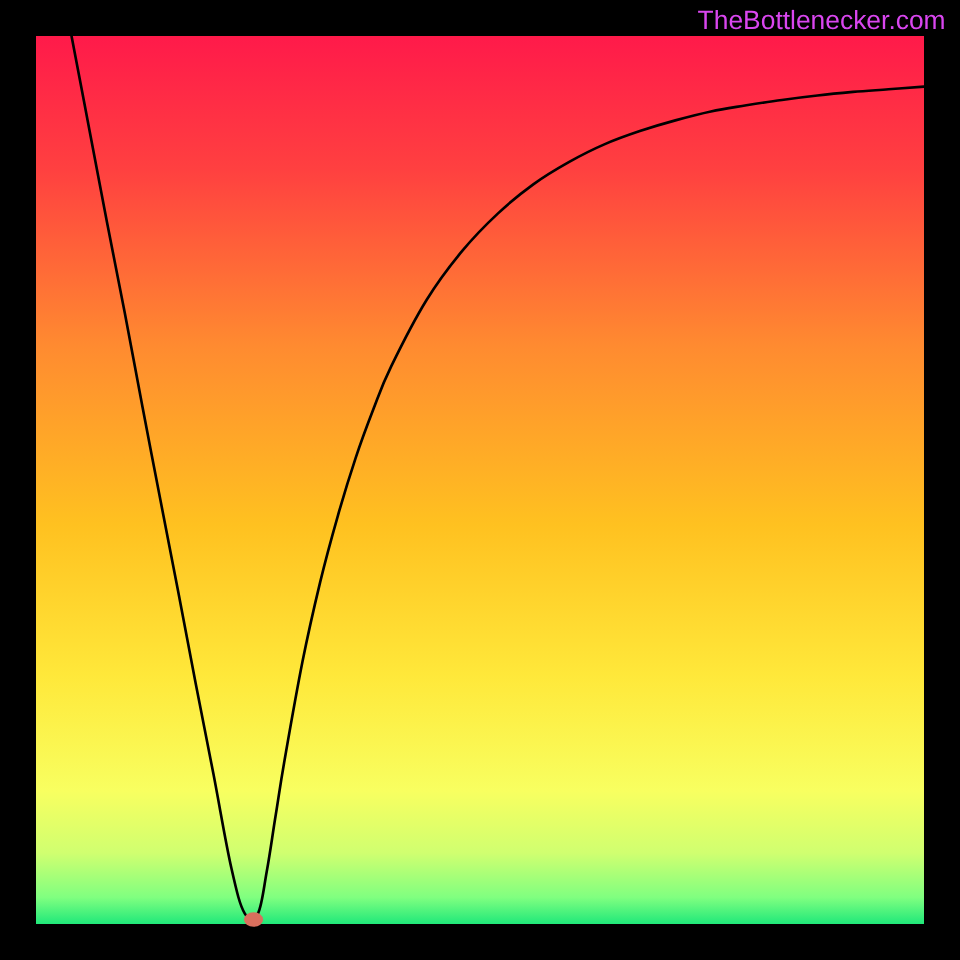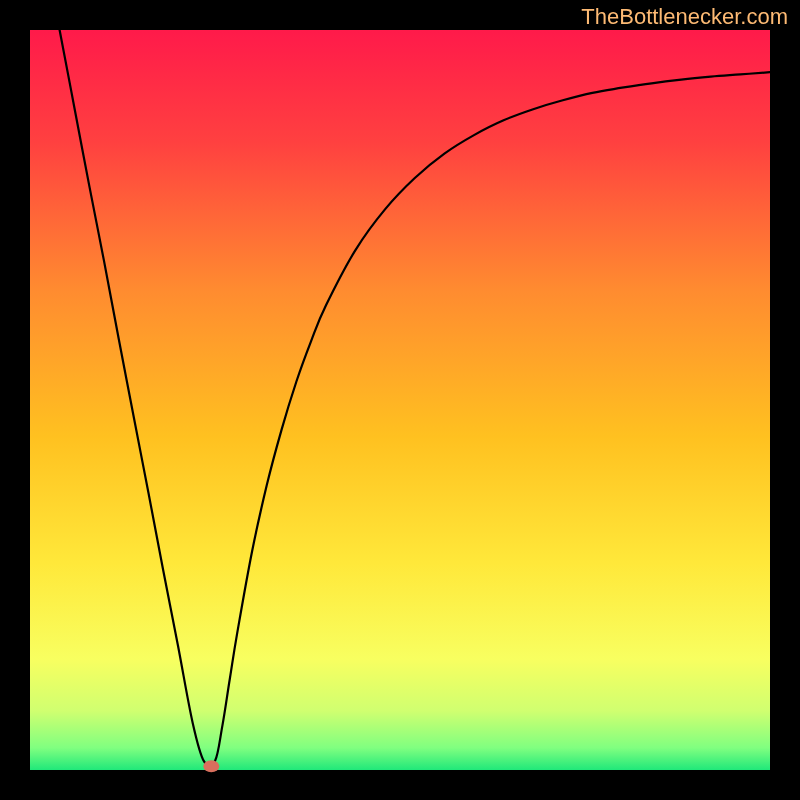--- a/index.html
+++ b/index.html
@@ -13,21 +13,21 @@
   .stage {
     position: relative;
     width: 800px;
     height: 800px;
     background: #000;
   }
   .watermark {
     position: absolute;
     top: 4px;
     right: 12px;
-    color: #fdba74;
+    color: #d946ef;
     font-size: 22px;
     font-weight: 500;
     z-index: 5;
     pointer-events: none;
   }
   svg {
     position: absolute;
     left: 0;
     top: 0;
   }

